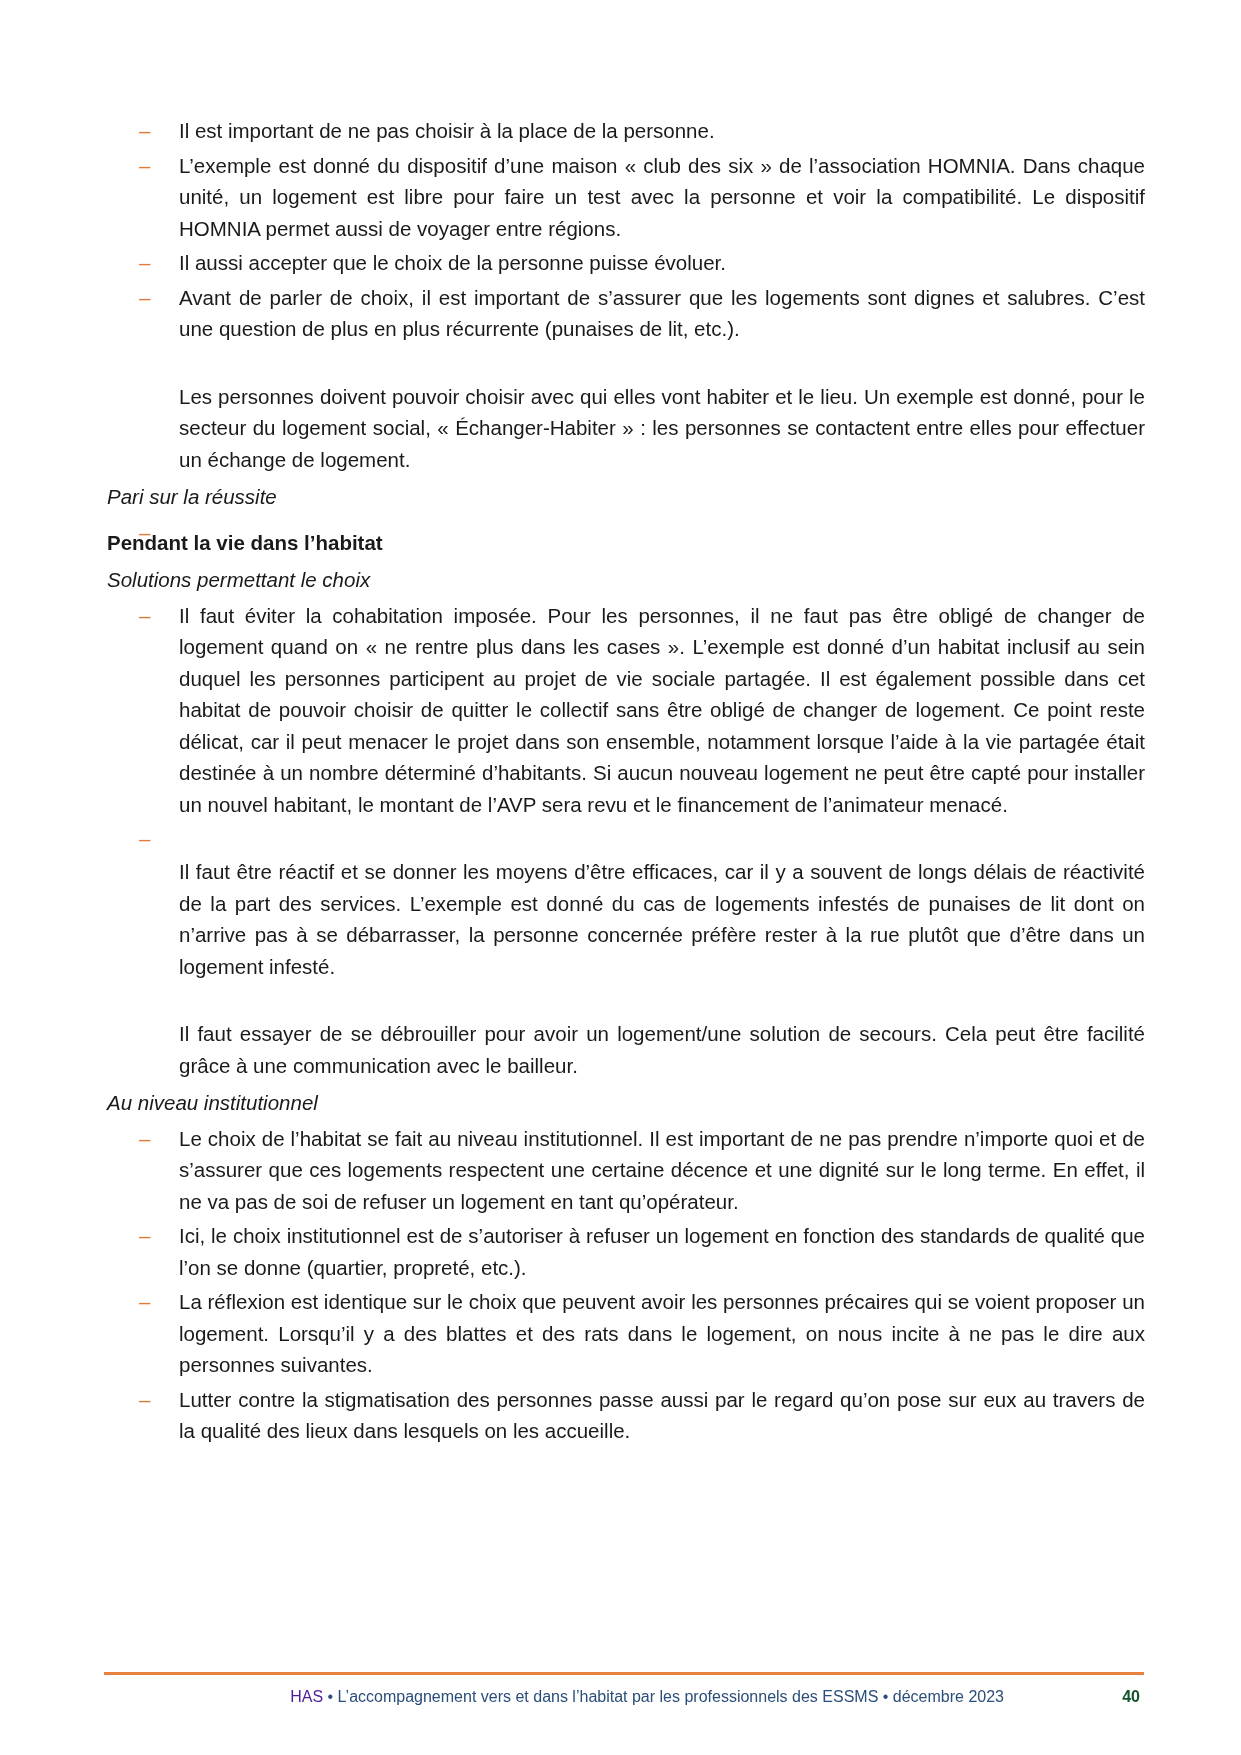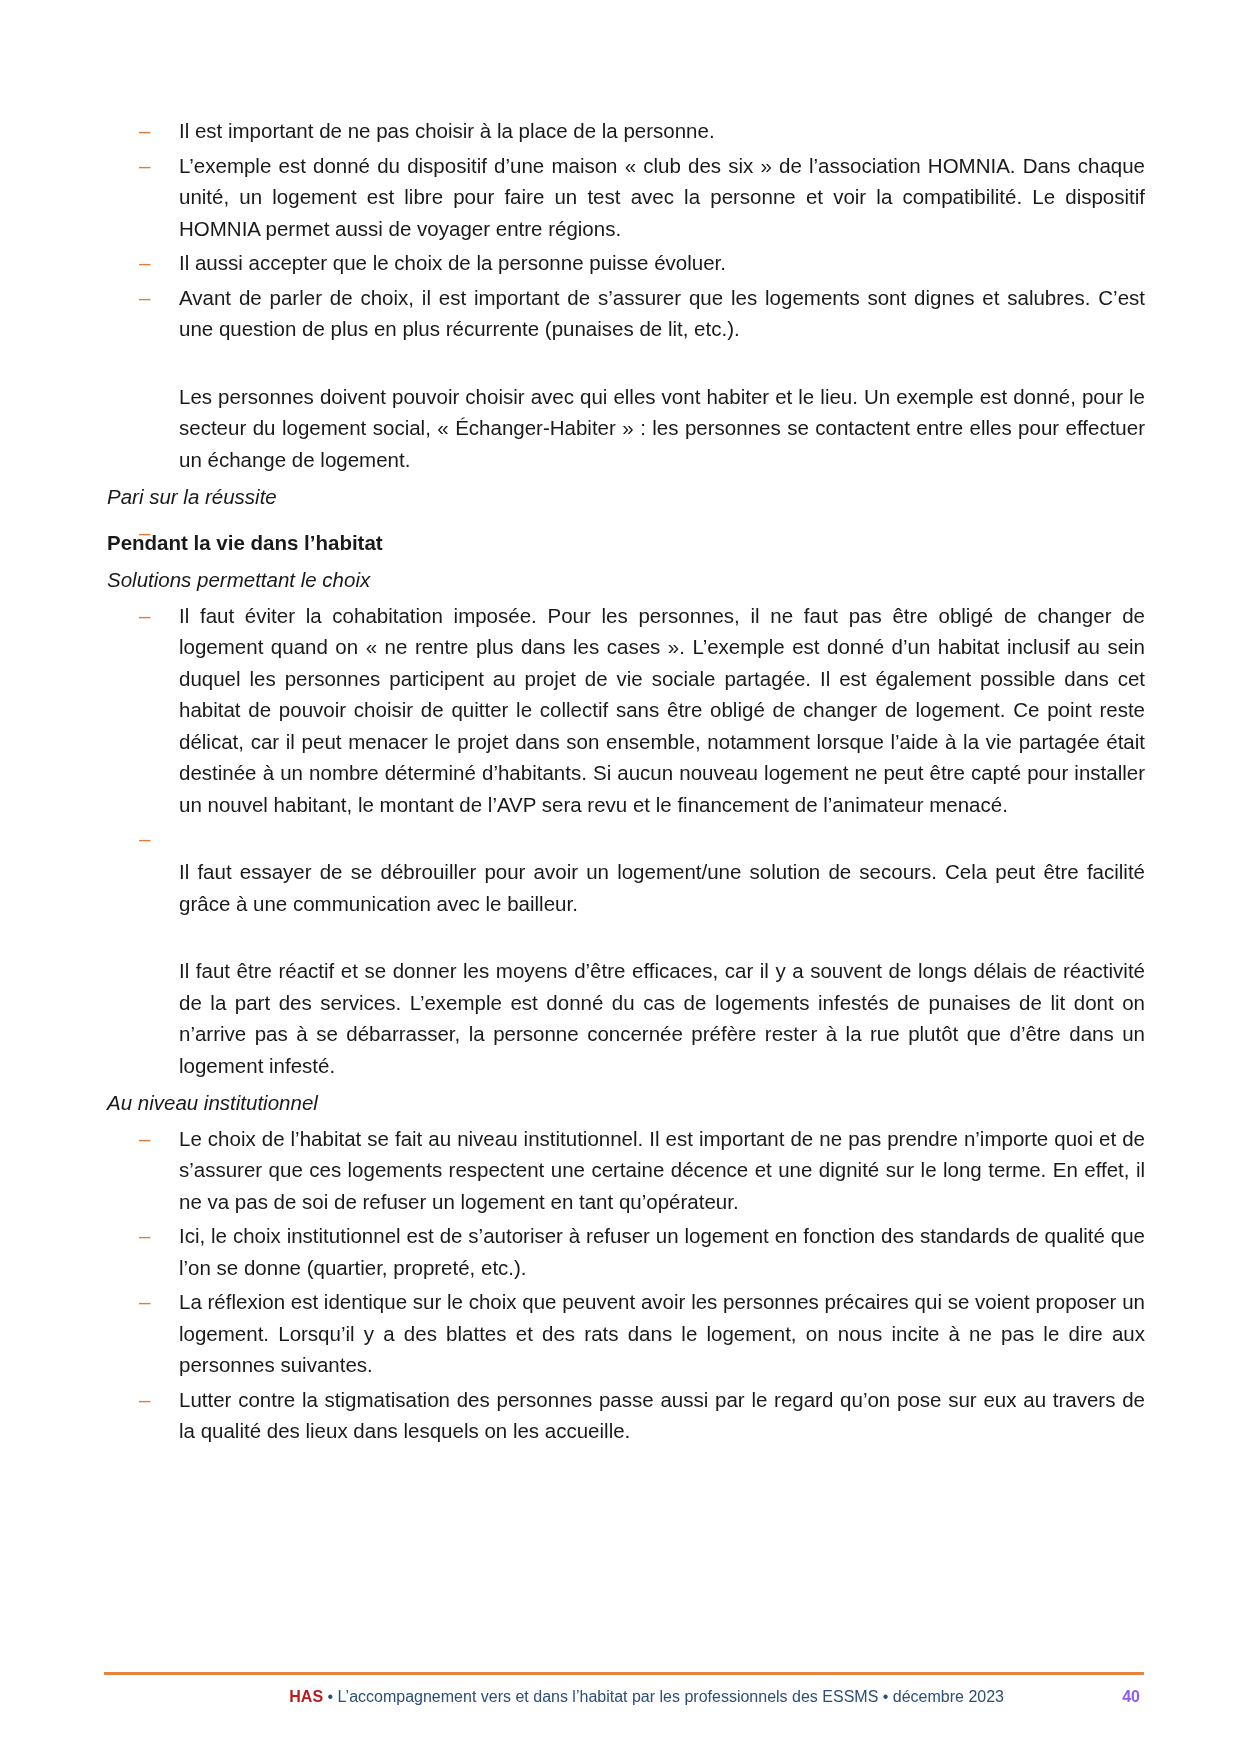--- a/index.html
+++ b/index.html
@@ -9,42 +9,42 @@
              font-size:20.5px; line-height:31.5px; }
   .item { position:relative; padding-left:72px; margin-bottom:3px; text-align:justify; }
   .dash { position:absolute; left:32px; top:0; color:#e07a3a; }
   .para { padding-left:72px; margin-bottom:3px; text-align:justify;margin-top:36px; }
   .ital { font-style:italic; margin:6px 0 4px 0; }
   .bold { font-weight:bold; margin:14px 0 6px 0; }
   .footer-rule { position:absolute; left:104px; top:1672px; width:1040px; height:3px; background:#e8823f; }
   .footer { position:absolute; left:104px; top:1688px; width:1040px; font-size:16px;
             color:#2a4d7a; }
   .footer .title { position:absolute; right:140px; top:0; white-space:nowrap; }
-  .footer .has { font-weight:bold; color:#b91c1c; }
-  .footer .page { position:absolute; right:4px; top:0; font-weight:bold; color:#8b5cf6; }
+  .footer .has { font-weight:normal; color:#4c1d95; }
+  .footer .page { position:absolute; right:4px; top:0; font-weight:bold; color:#14532d; }
 </style>
 </head>
 <body>
 
 <div class="content">
   <div class="item"><span class="dash">–</span><span>Il est important de ne pas choisir à la place de la personne.</span></div>
   <div class="item"><span class="dash">–</span><span>L’exemple est donné du dispositif d’une maison « club des six » de l’association HOMNIA. Dans chaque unité, un logement est libre pour faire un test avec la personne et voir la compatibilité. Le dispositif HOMNIA permet aussi de voyager entre régions.</span></div>
   <div class="item"><span class="dash">–</span><span>Il aussi accepter que le choix de la personne puisse évoluer.</span></div>
   <div class="item"><span class="dash">–</span><span>Avant de parler de choix, il est important de s’assurer que les logements sont dignes et salubres. C’est une question de plus en plus récurrente (punaises de lit, etc.).</span></div>
   <div class="para">Les personnes doivent pouvoir choisir avec qui elles vont habiter et le lieu. Un exemple est donné, pour le secteur du logement social, « Échanger-Habiter » : les personnes se contactent entre elles pour effectuer un échange de logement.</div>
 
   <div class="ital">Pari sur la réussite</div>
   <div class="item"><span class="dash">–</span></div>
 
   <div class="bold">Pendant la vie dans l’habitat</div>
   <div class="ital">Solutions permettant le choix</div>
   <div class="item"><span class="dash">–</span><span>Il faut éviter la cohabitation imposée. Pour les personnes, il ne faut pas être obligé de changer de logement quand on « ne rentre plus dans les cases ». L’exemple est donné d’un habitat inclusif au sein duquel les personnes participent au projet de vie sociale partagée. Il est également possible dans cet habitat de pouvoir choisir de quitter le collectif sans être obligé de changer de logement. Ce point reste délicat, car il peut menacer le projet dans son ensemble, notamment lorsque l’aide à la vie partagée était destinée à un nombre déterminé d’habitants. Si aucun nouveau logement ne peut être capté pour installer un nouvel habitant, le montant de l’AVP sera revu et le financement de l’animateur menacé.</span></div>
   <div class="item"><span class="dash">–</span></div>
+  <div class="para">Il faut être réactif et se donner les moyens d’être efficaces, car il y a souvent de longs délais de réactivité de la part des services. L’exemple est donné du cas de logements infestés de punaises de lit dont on n’arrive pas à se débarrasser, la personne concernée préfère rester à la rue plutôt que d’être dans un logement infesté.</div>
   <div class="para">Il faut essayer de se débrouiller pour avoir un logement/une solution de secours. Cela peut être facilité grâce à une communication avec le bailleur.</div>
-  <div class="para">Il faut être réactif et se donner les moyens d’être efficaces, car il y a souvent de longs délais de réactivité de la part des services. L’exemple est donné du cas de logements infestés de punaises de lit dont on n’arrive pas à se débarrasser, la personne concernée préfère rester à la rue plutôt que d’être dans un logement infesté.</div>
 
   <div class="ital">Au niveau institutionnel</div>
   <div class="item"><span class="dash">–</span><span>Le choix de l’habitat se fait au niveau institutionnel. Il est important de ne pas prendre n’importe quoi et de s’assurer que ces logements respectent une certaine décence et une dignité sur le long terme. En effet, il ne va pas de soi de refuser un logement en tant qu’opérateur.</span></div>
   <div class="item"><span class="dash">–</span><span>Ici, le choix institutionnel est de s’autoriser à refuser un logement en fonction des standards de qualité que l’on se donne (quartier, propreté, etc.).</span></div>
   <div class="item"><span class="dash">–</span><span>La réflexion est identique sur le choix que peuvent avoir les personnes précaires qui se voient proposer un logement. Lorsqu’il y a des blattes et des rats dans le logement, on nous incite à ne pas le dire aux personnes suivantes.</span></div>
   <div class="item"><span class="dash">–</span><span>Lutter contre la stigmatisation des personnes passe aussi par le regard qu’on pose sur eux au travers de la qualité des lieux dans lesquels on les accueille.</span></div>
 </div>
 
 <div class="footer-rule"></div>
 <div class="footer">

